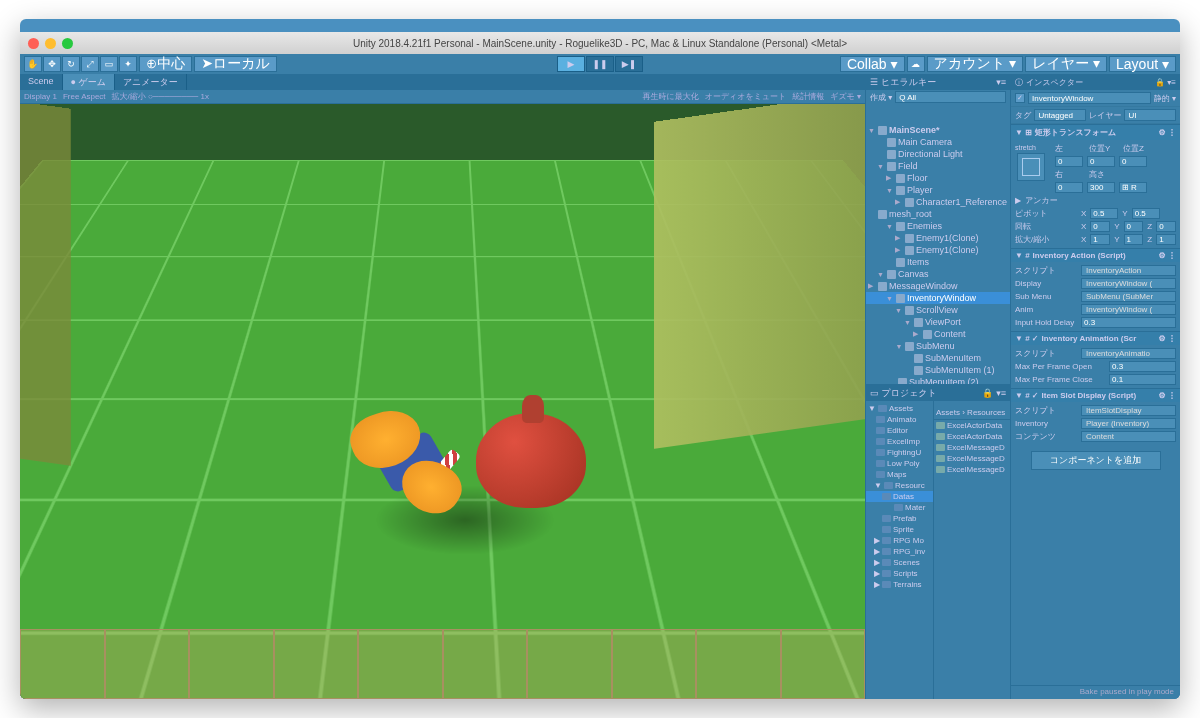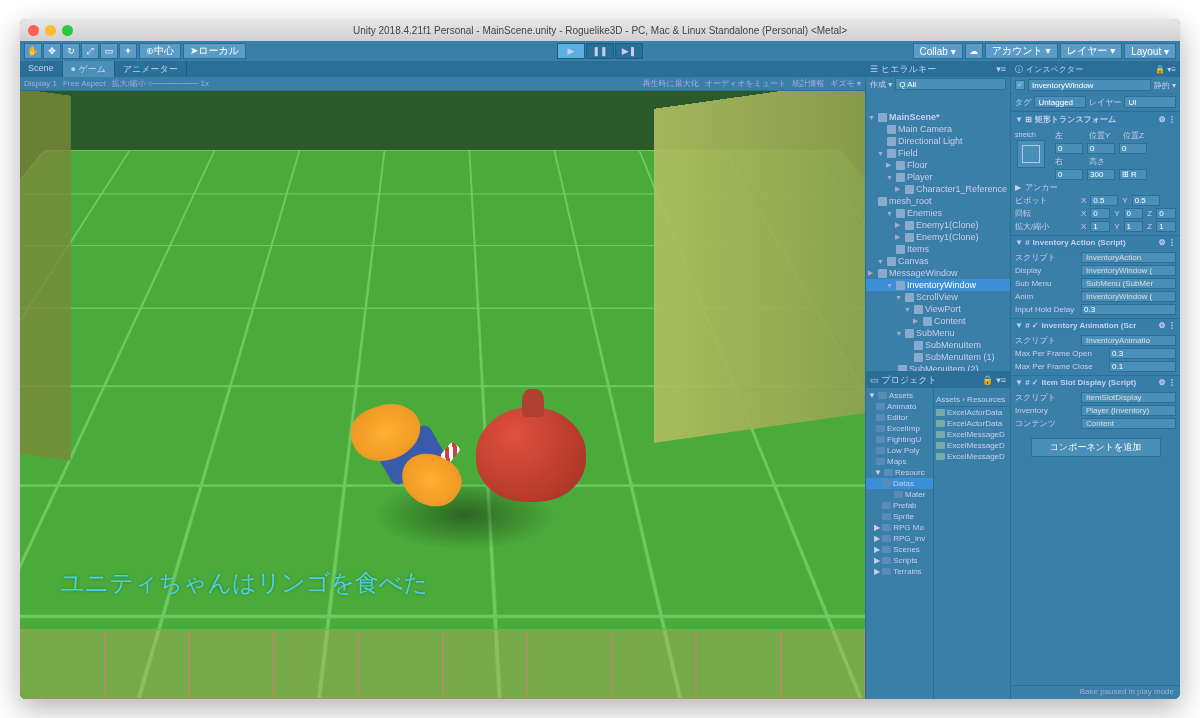--- a/index.html
+++ b/index.html
@@ -1,26 +1,26 @@
 <!DOCTYPE html>
 <html><head>
 <meta charset="utf-8">
 <style>
 * { margin: 0; padding: 0; box-sizing: border-box; font-family: "Hiragino Sans", "Helvetica Neue", Arial, sans-serif; }
 body { background: #fff; display: flex; align-items: center; justify-content: center; height: 100vh; }
 .window { width: 1160px; height: 680px; background: #4a90c0; border-radius: 6px; box-shadow: 0 10px 30px rgba(0,0,0,.3); display: flex; flex-direction: column; overflow: hidden; position: relative; }
-.titlebar { height: 22px; background: linear-gradient(#e8e8e8,#d0d0d0); display: flex; align-items: center; padding: 0 8px; font-size: 10px; color: #444; position: relative; }
+.titlebar { height: 22px; background: linear-gradient(#e8e8e8,#d0d0d0); display: flex; align-items: center; padding: 0 8px; font-size: 10px; color: #444; position: relative; margin-top: 13px; }
 .traffic { display: flex; gap: 6px; position: absolute; left: 8px; }
 .traffic span { width: 11px; height: 11px; border-radius: 50%; }
 .traffic .r { background: #ff5f56; } .traffic .y { background: #ffbd2e; } .traffic .g { background: #27c93f; }
 .titlebar-text { margin: 0 auto; }
 .toprow { height: 20px; background: #3a7fa8; display: flex; align-items: center; padding: 0 4px; gap: 2px; font-size: 9px; color: #cce; }
 .tool-group { display: flex; gap: 1px; }
 .tool-btn { width: 18px; height: 16px; background: #5a9bc8; border: 1px solid #2a6f98; display: flex; align-items: center; justify-content: center; font-size: 9px; color: #fff; }
-.text-btn { height: 16px; padding: 0 6px; background: #5a9bc8; border: 1px solid #2a6f98; font-size: 10px; color: #fff; display: flex; align-items: center; }
+.text-btn { height: 16px; padding: 0 6px; background: #5a9bc8; border: 1px solid #2a6f98; font-size: 14px; color: #fff; display: flex; align-items: center; }
 .play-controls { position: absolute; left: 50%; transform: translateX(-50%); display: flex; gap: 1px; }
 .play-btn { width: 28px; height: 16px; background: #2a6f98; border: 1px solid #1a5f88; display: flex; align-items: center; justify-content: center; color: #cce; font-size: 9px; }
 .play-btn.active { background: #5ab0e0; }
 .right-tools { margin-left: auto; display: flex; gap: 2px; }
 .body { flex: 1; display: flex; overflow: hidden; }
 .left-col { flex: 1; display: flex; flex-direction: column; background: #3a7fa8; }
 .tabs { height: 16px; display: flex; font-size: 9px; background: #2a6f98; }
 .tab { padding: 2px 8px; color: #cce; border-right: 1px solid #1a5f88; }
 .tab.active { background: #4a8fb8; }
 .toolbar2 { height: 14px; display: flex; align-items: center; padding: 0 4px; gap: 6px; font-size: 8px; color: #aad; background: #3a7fa8; border-bottom: 1px solid #2a6f98; }
@@ -147,21 +147,20 @@
               <div class="slot"></div>
             <div class="slot"></div>
               <div class="slot"></div>
             <div class="slot"></div>
               <div class="slot"></div>
             <div class="slot"></div>
               <div class="slot"></div>
             <div class="slot"></div>
               <div class="slot"></div>
           </div>
-          <div class="game-text">ユニティちゃんはリンゴを食べた</div>
         </div>
       </div>
     </div>
 
     <div class="mid-col">
       <div class="panel-head">
         <span>☰</span>
         <span>ヒエラルキー</span>
         <span class="spacer"></span>
           <span>▾≡</span>

